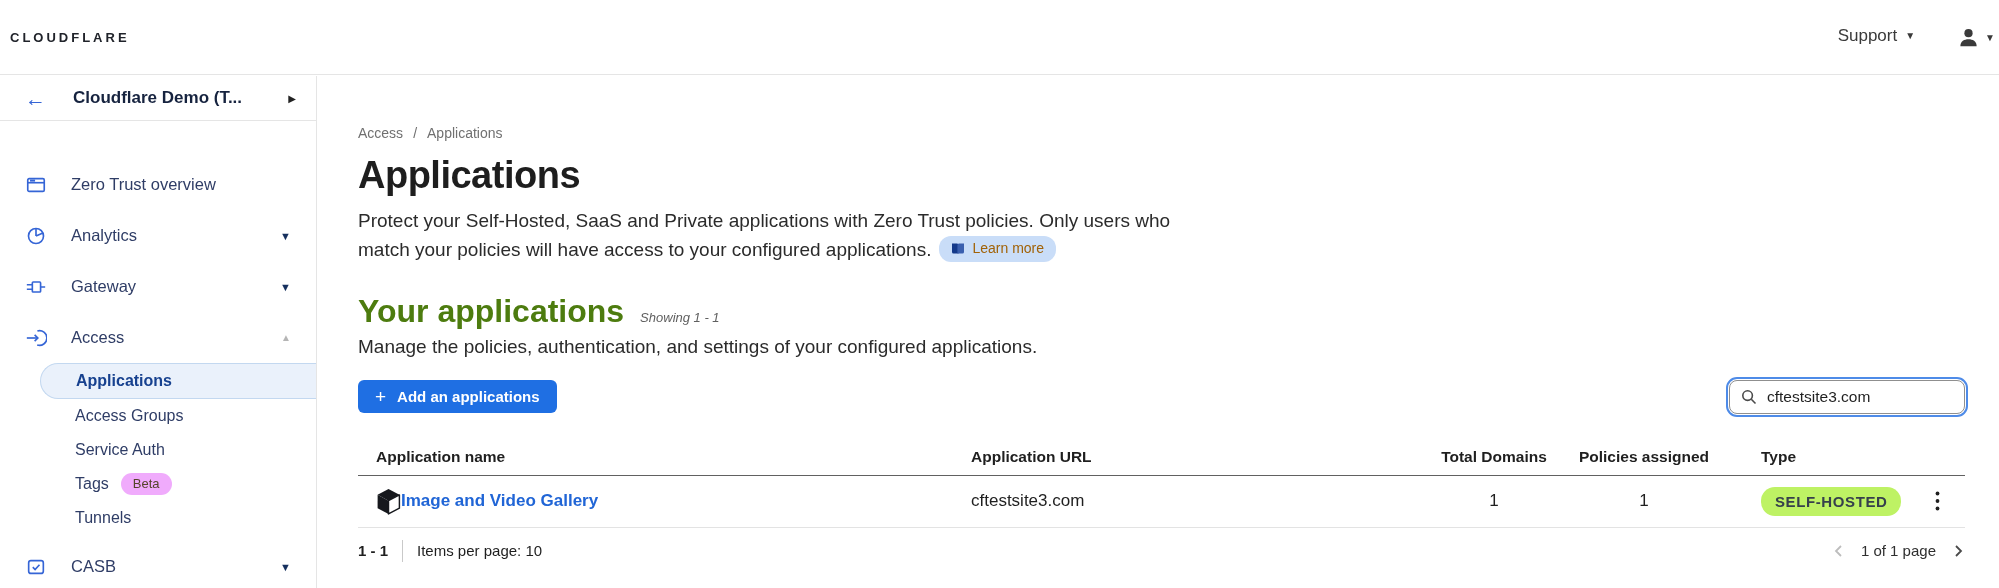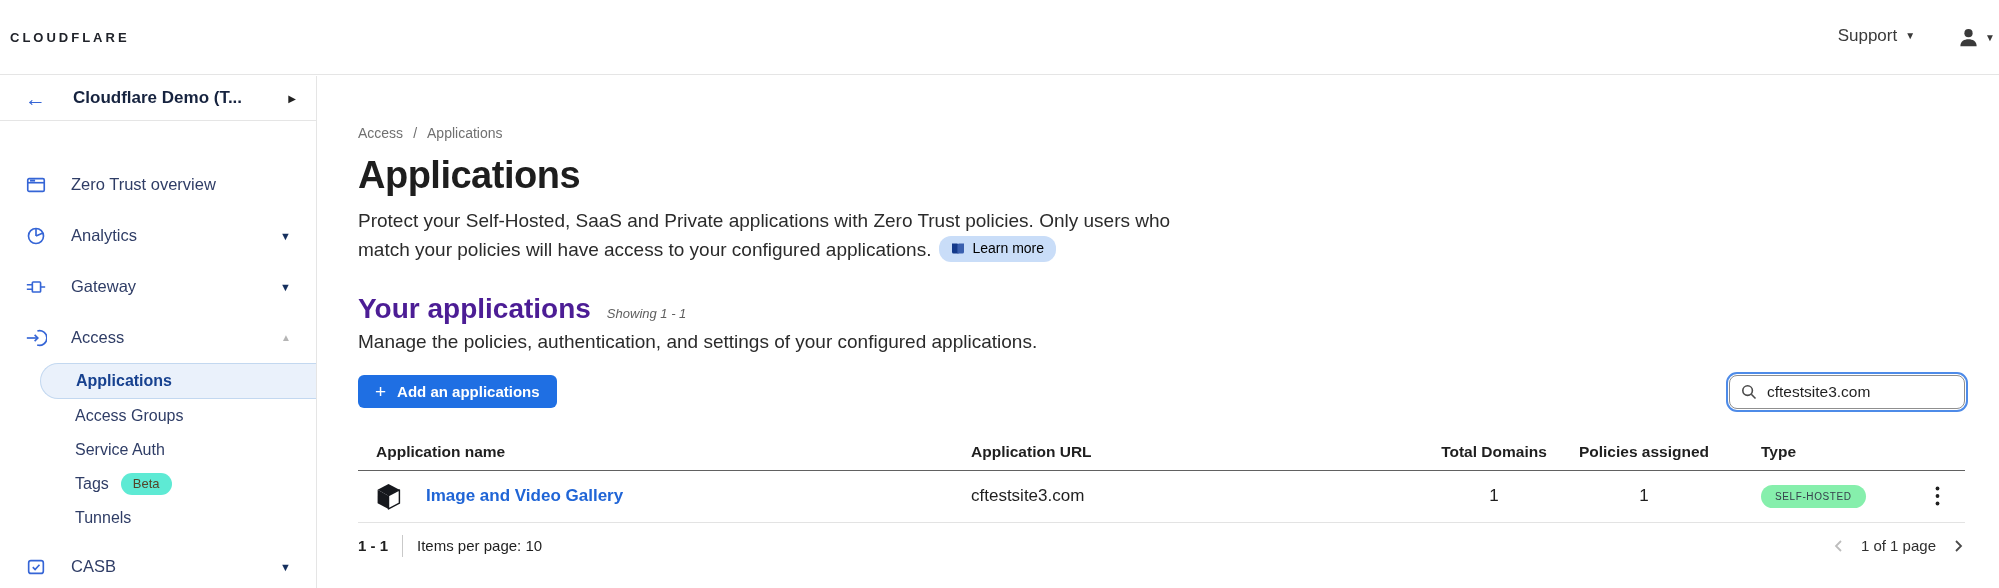--- a/index.html
+++ b/index.html
@@ -50,43 +50,43 @@
     height:34px; display:flex; align-items:center; padding-left:75px;
     font-size:16px; color:#2f3d66; cursor:pointer;
   }
   .sub-item.selected {
     height:36px; margin-left:40px; padding-left:35px;
     background:#eaf1fb; border:1px solid #c3d8f0; border-right:none;
     border-radius:18px 0 0 18px;
     font-weight:700; color:#17418f;
   }
   .beta-badge {
-    margin-left:12px; background:#5eead4; color:#544429;
+    margin-left:12px; background:#f0abfc; color:#544429;
     font-size:13px; padding:3px 12px; border-radius:12px; line-height:1.2;
   }
   .nav-item.casb { margin-top:6px; }
 
   
   .main { position:absolute; left:318px; top:75px; right:0; bottom:0; padding:0 34px 0 40px; overflow:hidden; }
 
   .breadcrumb { margin-top:50px; font-size:14px; color:#707070; display:flex; gap:10px; align-items:center; }
   .crumb { cursor:pointer; }
 
   .page-title { margin-top:13px; font-size:38px; font-weight:700; color:#1e1e1e; letter-spacing:-0.5px; }
 
   .page-desc { margin-top:10px; font-size:19px; line-height:1.52; color:#2b2b2b; max-width:868px; }
   .learn-more {
     display:inline-flex; align-items:center; gap:7px; vertical-align:1px;
-    background:#c9ddf8; color:#000000; border-radius:12px;
+    background:#c9ddf8; color:#a16207; border-radius:12px;
     padding:2px 12px 3px; font-size:14px; margin-left:8px; cursor:pointer; white-space:nowrap;text-align:center;
   }
   .learn-more svg { width:14px; height:13px; }
 
   .section-head { margin-top:28px; display:flex; align-items:baseline; }
-  .section-title { font-size:28px; font-weight:700; color:#4c1d95; }
+  .section-title { font-size:32px; font-weight:700; color:#4d7c0f; }
   .showing { margin-left:16px; font-style:italic; font-size:13px; color:#5f5f5f; }
   .section-sub { margin-top:6px; font-size:19px; color:#2b2b2b; }
 
   .toolbar { margin-top:22px; display:flex; align-items:center; justify-content:space-between; }
   .add-btn {
     background:#1f6fe3; color:#fff; border:none; border-radius:6px;
     height:33px; padding:0 17px; font-size:15px; font-weight:600;
     display:flex; align-items:center; gap:11px; cursor:pointer;
     font-family:"Liberation Sans", sans-serif;
   }
@@ -105,26 +105,26 @@
   .thead, .trow {
     display:grid;
     grid-template-columns:613px 458px 130px 170px 1fr 56px;
     align-items:center;
   }
   .thead { height:36px; border-bottom:1px solid #616161; font-size:15.5px; font-weight:700; color:#1f1f1f; }
   .thead .c1 { padding-left:18px; }
   .c3, .c4 { text-align:center; }
   .c5 { padding-left:32px; }
   .trow { height:52px; border-bottom:1px solid #e3e3e3; font-size:17px; color:#1f1f1f; }
-  .name-cell { display:flex; align-items:center; gap:25px; padding-left:18px; }
+  .name-cell { display:flex; align-items:center; padding-left:18px; }
   .cube { width:25px; height:27px; flex:none; }
   .app-link { color:#2065d6; font-weight:600; cursor:pointer; }
   .type-badge {
-    display:inline-block; background:#86efac; color:#36404c;
-    font-weight:400; font-size:10px; letter-spacing:0.6px;
+    display:inline-block; background:#bef264; color:#36404c;
+    font-weight:700; font-size:15px; letter-spacing:0.6px;
     padding:6px 14px; border-radius:14px;
   }
   .kebab { display:flex; justify-content:center; cursor:pointer; }
   .kebab svg { width:5px; height:20px; }
 
   
   .pagination { margin-top:12px; display:flex; align-items:center; font-size:15px; color:#1f1f1f; }
   .range { font-weight:700; }
   .pg-divider { width:1px; height:22px; background:#c9c9c9; margin:0 14px; }
   .pager { margin-left:auto; display:flex; align-items:center; gap:15px; }

